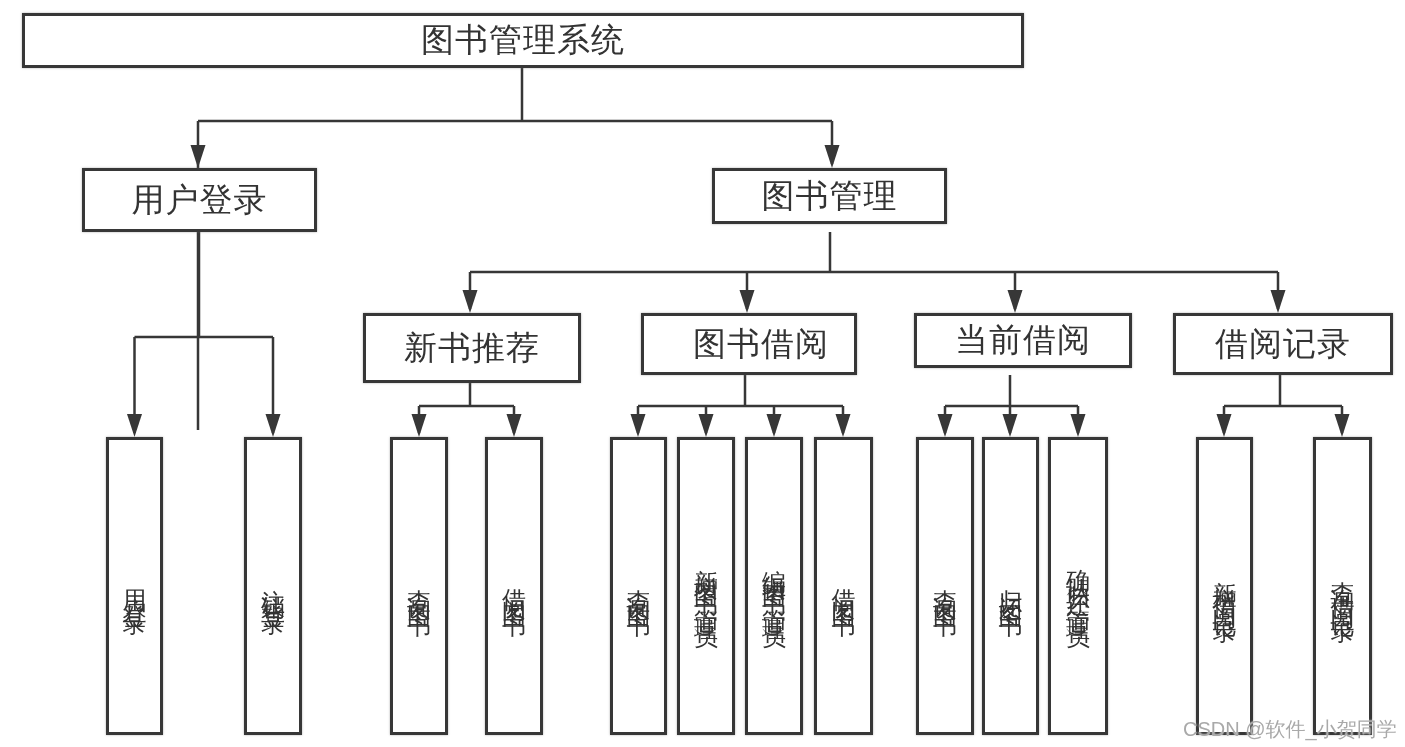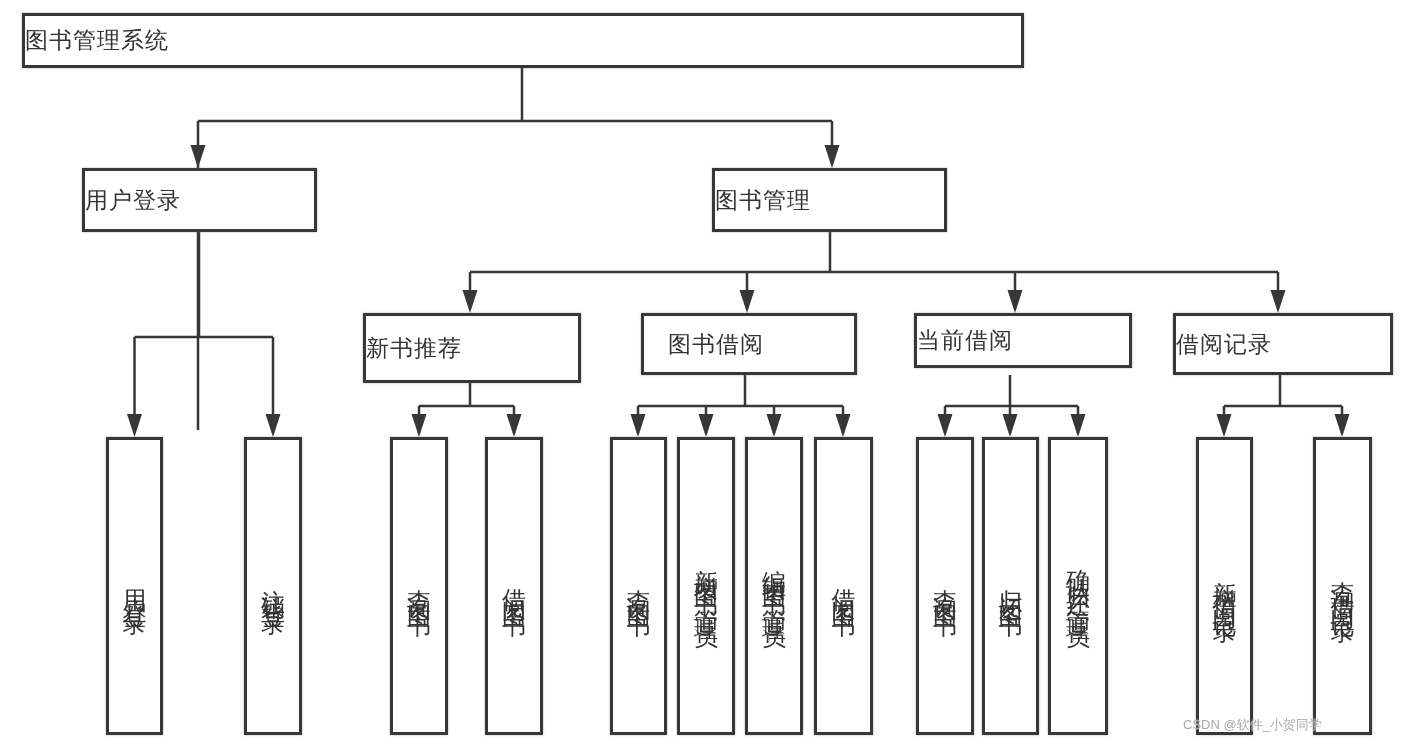--- a/index.html
+++ b/index.html
@@ -24,21 +24,22 @@
     height: 747px;
   }
   .node {
     position: absolute;
     box-sizing: border-box;
     background: #ffffff;
     border: 3px solid #373737;
     box-shadow: 0 0 2px rgba(110,110,110,0.55);
     display: flex;
     align-items: center;
-    font-size: 23px;
+    justify-content: center;
+    font-size: 33px;
     letter-spacing: 1px;
     color: #333333;
     white-space: nowrap;
   }
   .leaf {
     position: absolute;
     box-sizing: border-box;
     top: 437px;
     height: 298px;
     background: #ffffff;
@@ -53,21 +54,21 @@
     text-orientation: mixed;
     font-size: 24px;
     letter-spacing: 8px;
     line-height: 1;
     color: #333333;
   }
   .watermark {
     position: absolute;
     left: 1183px;
     top: 716px;
-    font-size: 13px;
+    font-size: 20px;
     color: #a9a9a9;
     text-shadow: 0 0 2px #ffffff;
     z-index: 6;
     white-space: nowrap;
   }
 </style>
 </head>
 <body>
 
 <div class="stage">
@@ -136,21 +137,21 @@
     </g>
   </svg>
 
   <div class="node" style="left:22px; top:13px; width:1002px; height:55px;">
     <span>图书管理系统</span>
   </div>
 
   <div class="node" style="left:82px; top:168px; width:235px; height:64px;">
     <span>用户登录</span>
   </div>
-  <div class="node" style="left:712px; top:168px; width:235px; height:64px;">
+  <div class="node" style="left:712px; top:168px; width:235px; height:56px;">
     <span>图书管理</span>
   </div>
 
   <div class="node" style="left:363px; top:313px; width:218px; height:70px;">
     <span>新书推荐</span>
   </div>
   <div class="node" style="left:641px; top:313px; width:216px; height:62px;padding-left:24px;">
     <span>图书借阅</span>
   </div>
   <div class="node" style="left:914px; top:313px; width:218px; height:55px;">

